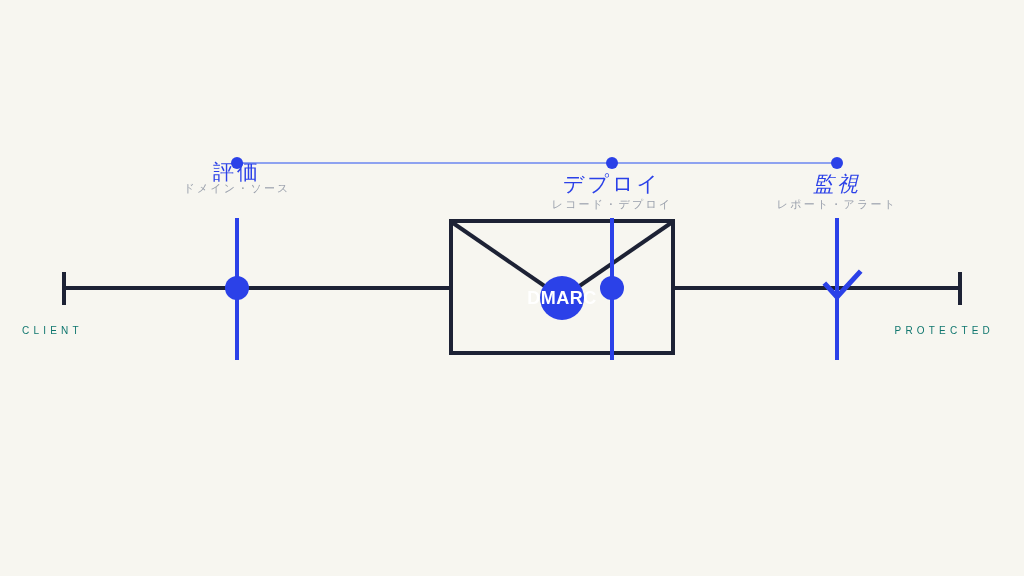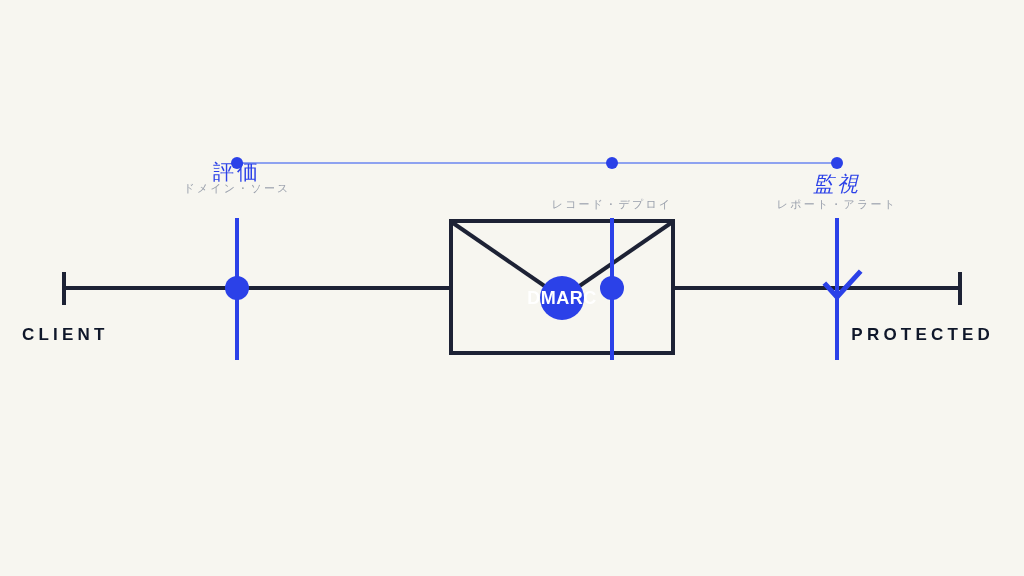--- a/index.html
+++ b/index.html
@@ -38,24 +38,24 @@
     font-weight: 400;
   }
   .stage-sub {
     font-size: 11px;
     color: #9aa0ac;
     letter-spacing: 2.2px;
     transform: translateX(-50%);
     font-weight: 400;
   }
   .endcap-label {
-    font-size: 17px;
-    color: #0f172a;
+    font-size: 10px;
+    color: #0f766e;
     letter-spacing: 4.2px;
-    font-weight: 700;
+    font-weight: 400;
   }
   #endcap-left-label { left: 22px; top: 325px; }
   #endcap-right-label { right: 30px; top: 325px; }
   .caption {
     font-size: 14px;
     color: #b9bcc2;
     letter-spacing: 6px;
     left: 512px;
     top: 412px;
     transform: translateX(-50%);
@@ -107,20 +107,21 @@
     <polyline points="826,285 837,297 859,273" fill="none" stroke="#2b41e8" stroke-width="5" stroke-linecap="square" stroke-linejoin="miter"></polyline>
 
     <circle cx="562" cy="298" r="22" fill="#2b41e8"></circle>
   </svg>
 
   <div class="badge-text">DMARC</div>
 
   <div class="lbl stage-title" style="left:237px; top:158px;">評価</div>
   <div class="lbl stage-sub" style="left:237px; top:181px;">ドメイン・ソース</div>
 
+  <div class="lbl stage-title" style="left:612px; top:170px;">デプロイ</div>
   <div class="lbl stage-sub" style="left:612px; top:197px;">レコード・デプロイ</div>
 
   <div class="lbl stage-title" style="left:837px; top:170px;font-style:italic;">監視</div>
   <div class="lbl stage-sub" style="left:837px; top:197px;text-align:right;">レポート・アラート</div>
 
   <div class="lbl endcap-label" id="endcap-left-label">CLIENT</div>
   <div class="lbl endcap-label" id="endcap-right-label">PROTECTED</div>
 
 
 </div>

